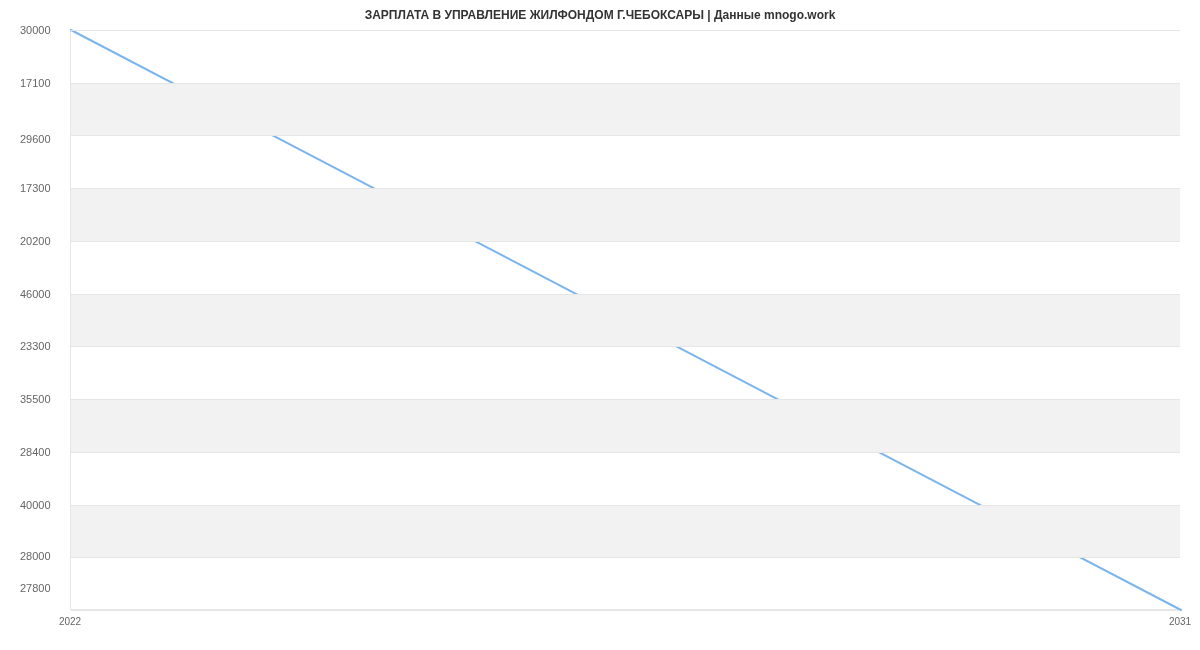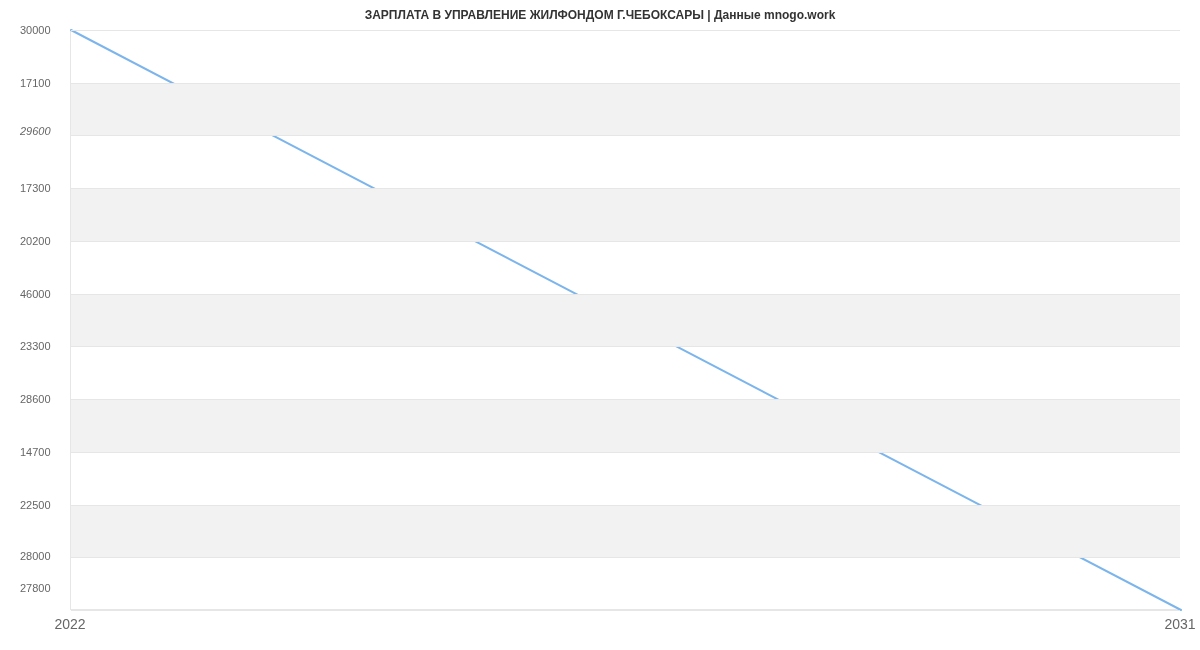--- a/index.html
+++ b/index.html
@@ -51,21 +51,21 @@
   .ytick {
     position: absolute;
     text-align: left;
     font-size: 11px;
     color: #666;
     transform: translateY(-50%);
   }
   .xtick {
     position: absolute;
     text-align: center;
-    font-size: 14px;
+    font-size: 10px;
     color: #666;
     transform: translateX(-50%);
   }
   svg.line-layer {
     position: absolute;
     left: 0;
     top: 0;
     overflow: visible;
   }
   .series-line {
@@ -98,25 +98,25 @@
       <div class="gridline" style="top: 316.364px;"></div>
       <div class="gridline" style="top: 263.636px;"></div>
       <div class="gridline" style="top: 210.909px;"></div>
       <div class="gridline" style="top: 158.182px;"></div>
       <div class="gridline" style="top: 105.455px;"></div>
       <div class="gridline" style="top: 52.7273px;"></div>
       <div class="gridline" style="top: 0px;"></div>
     </div>
 <div class="ytick" style="left: 20px; width: 42px; top: 588px;">27800</div>
     <div class="ytick" style="left: 20px; width: 42px; top: 556px;">28000</div>
-    <div class="ytick" style="left: 20px; width: 42px; top: 504.545px;">22500</div>
-    <div class="ytick" style="left: 20px; width: 42px; top: 451.818px;">14700</div>
-    <div class="ytick" style="left: 20px; width: 42px; top: 399.091px;">28600</div>
+    <div class="ytick" style="left: 20px; width: 42px; top: 504.545px;">40000</div>
+    <div class="ytick" style="left: 20px; width: 42px; top: 451.818px;">28400</div>
+    <div class="ytick" style="left: 20px; width: 42px; top: 399.091px;">35500</div>
     <div class="ytick" style="left: 20px; width: 42px; top: 346.364px;">23300</div>
     <div class="ytick" style="left: 20px; width: 42px; top: 293.636px;">46000</div>
     <div class="ytick" style="left: 20px; width: 42px; top: 240.909px;">20200</div>
     <div class="ytick" style="left: 20px; width: 42px; top: 188.182px;">17300</div>
-    <div class="ytick" style="left: 20px; width: 42px; top: 131px; font-style: italic;">29600</div>
+    <div class="ytick" style="left: 20px; width: 42px; top: 139px;">29600</div>
     <div class="ytick" style="left: 20px; width: 42px; top: 82.7273px;">17100</div>
     <div class="ytick" style="left: 20px; width: 42px; top: 30px;">30000</div>
     <div class="xtick" style="left: 70px; top: 616px;">2022</div>
     <div class="xtick" style="left: 1180px; top: 616px;">2031</div>
   </div>
 
 </body></html>

